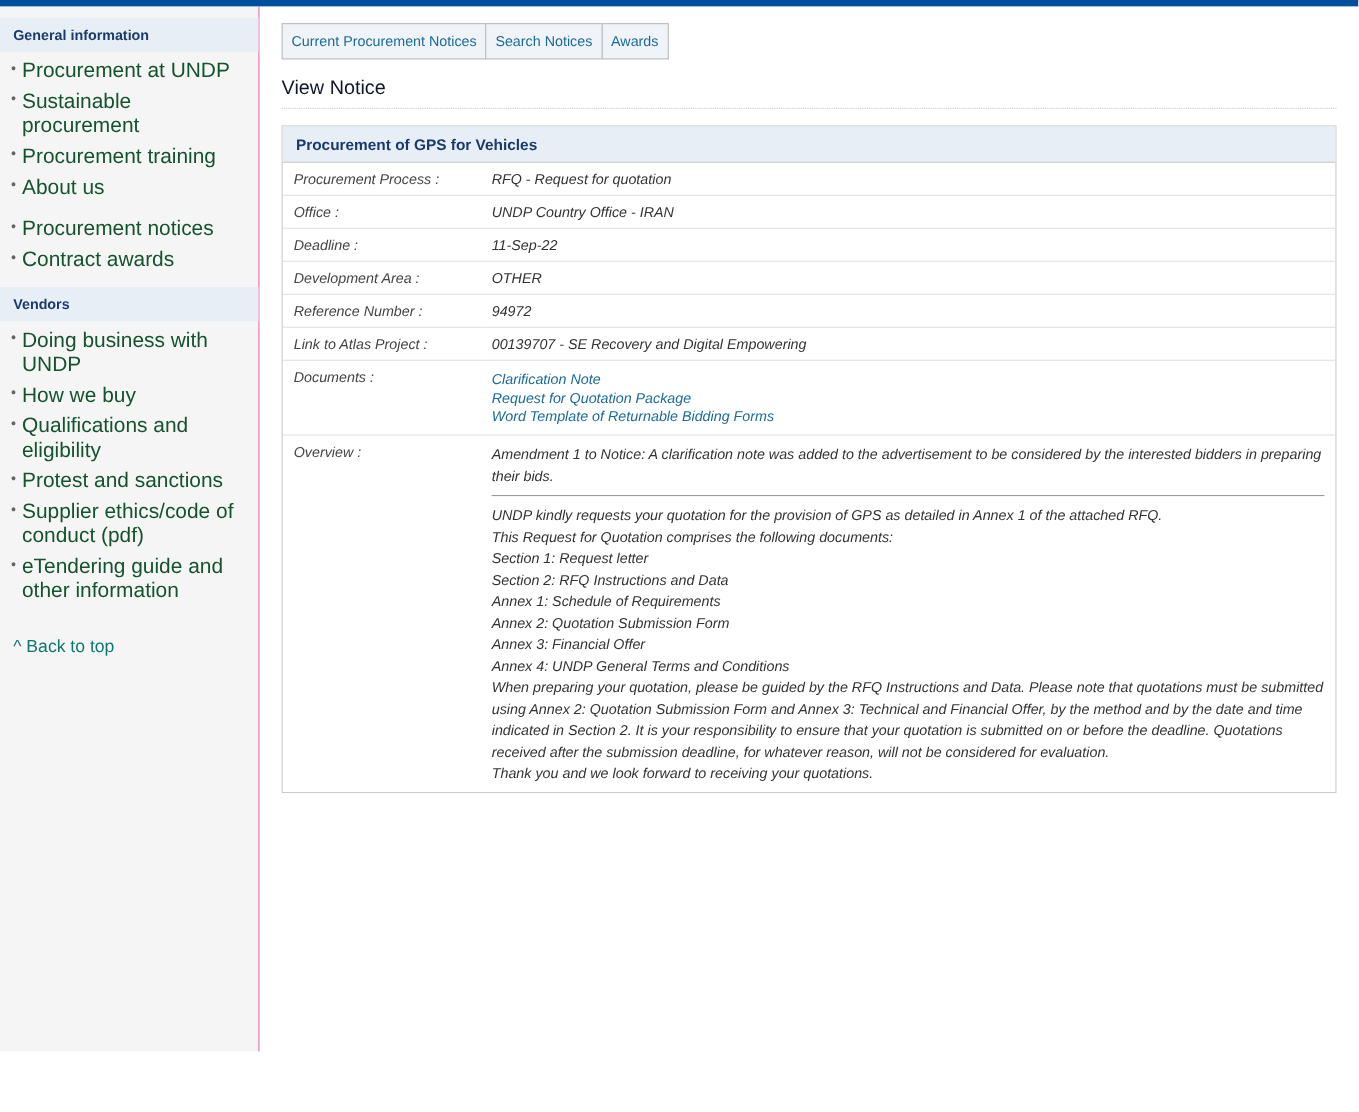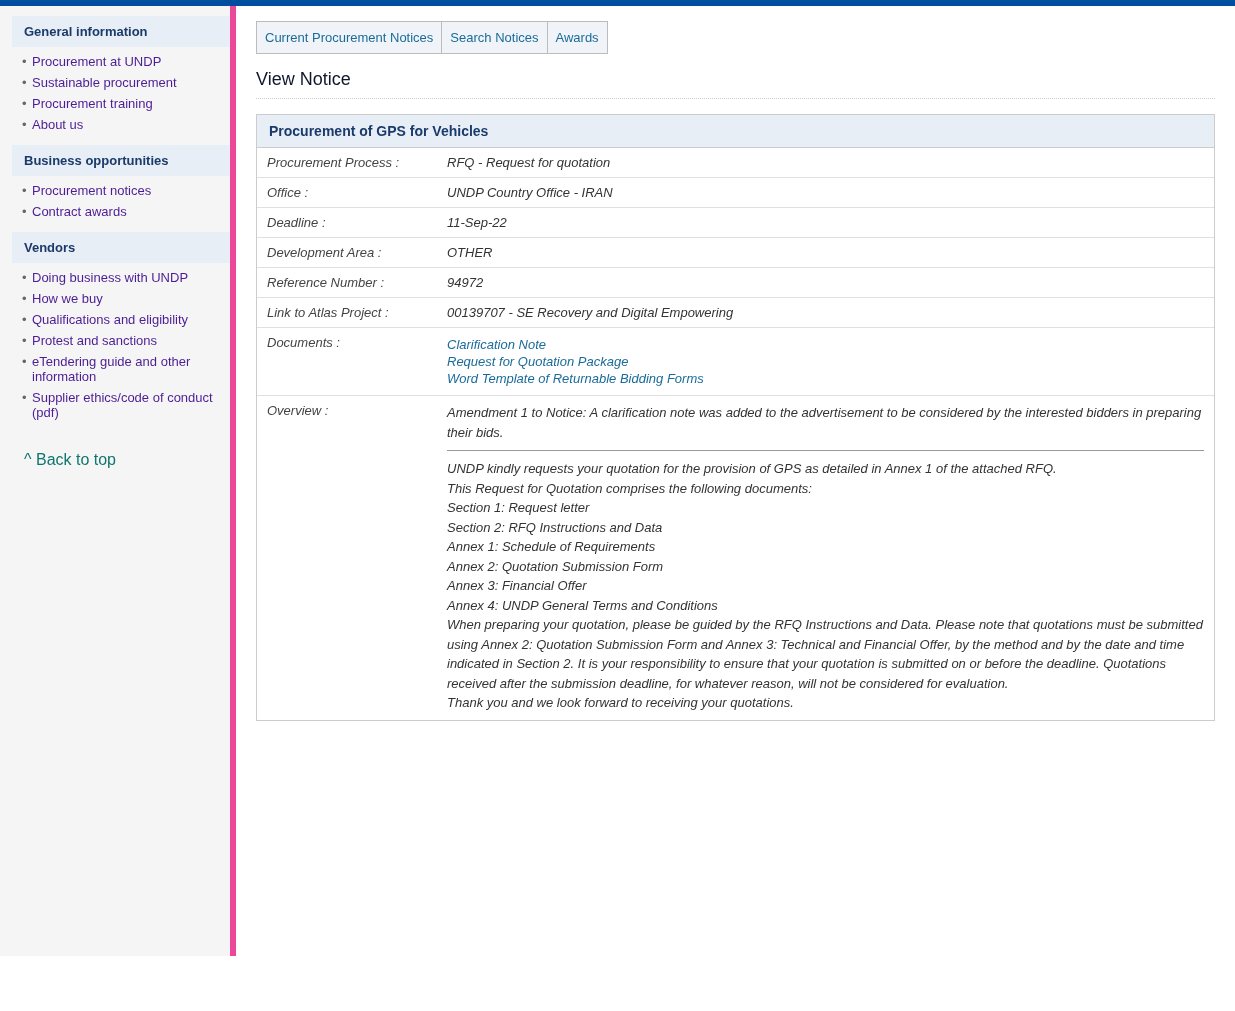--- a/index.html
+++ b/index.html
@@ -15,22 +15,22 @@
       width: 100%;
     }
     #layout {
       display: flex;
       min-height: 950px;
     }
     #sidebar {
       width: 236px;
       min-width: 236px;
       background: #f5f5f5;
-      border-right: 6px solid #ec4899;
-      padding: 10px 0 20px 12px;
+      border-right: 1px solid #ec4899;
+      padding: 10px 0 20px 0;
     }
     .sidebar-section-title {
       background: #e8eef5;
       color: #1a3a6b;
       font-weight: bold;
       font-size: 13px;
       padding: 8px 12px;
       margin-bottom: 4px;
     }
     .sidebar-links {
@@ -41,23 +41,23 @@
       padding: 3px 12px 3px 20px;
       position: relative;
     }
     .sidebar-links li::before {
       content: '•';
       position: absolute;
       left: 10px;
       color: #666;
     }
     .sidebar-links li a {
-      color: #4c1d95;
-      text-decoration: none;
-      font-size: 13px;
+      color: #14532d;
+      text-decoration: none;
+      font-size: 19px;
     }
     .sidebar-bottom {
       margin-top: 20px;
       padding: 8px 12px;
       font-size: 16px;
       color: #0f766e;
       cursor: pointer;
     }
     #main {
       flex: 1;
@@ -166,21 +166,20 @@
         <a href="#">Sustainable procurement</a>
       </li>
       <li>
         <a href="#">Procurement training</a>
       </li>
       <li>
         <a href="#">About us</a>
       </li>
     </ul>
 
-    <div class="sidebar-section-title">Business opportunities</div>
     <ul class="sidebar-links">
       <li>
         <a href="#">Procurement notices</a>
       </li>
       <li>
         <a href="#">Contract awards</a>
       </li>
     </ul>
 
     <div class="sidebar-section-title">Vendors</div>
@@ -191,24 +190,24 @@
       <li>
         <a href="#">How we buy</a>
       </li>
       <li>
         <a href="#">Qualifications and eligibility</a>
       </li>
       <li>
         <a href="#">Protest and sanctions</a>
       </li>
       <li>
+        <a href="#">Supplier ethics/code of conduct (pdf)</a>
+      </li>
+      <li>
         <a href="#">eTendering guide and other information</a>
-      </li>
-      <li>
-        <a href="#">Supplier ethics/code of conduct (pdf)</a>
       </li>
     </ul>
 
     <div class="sidebar-bottom">^ Back to top</div>
   </div>
 
   <div id="main">
 
     <div class="tabs">
       <a class="tab" href="#">Current Procurement Notices</a>

